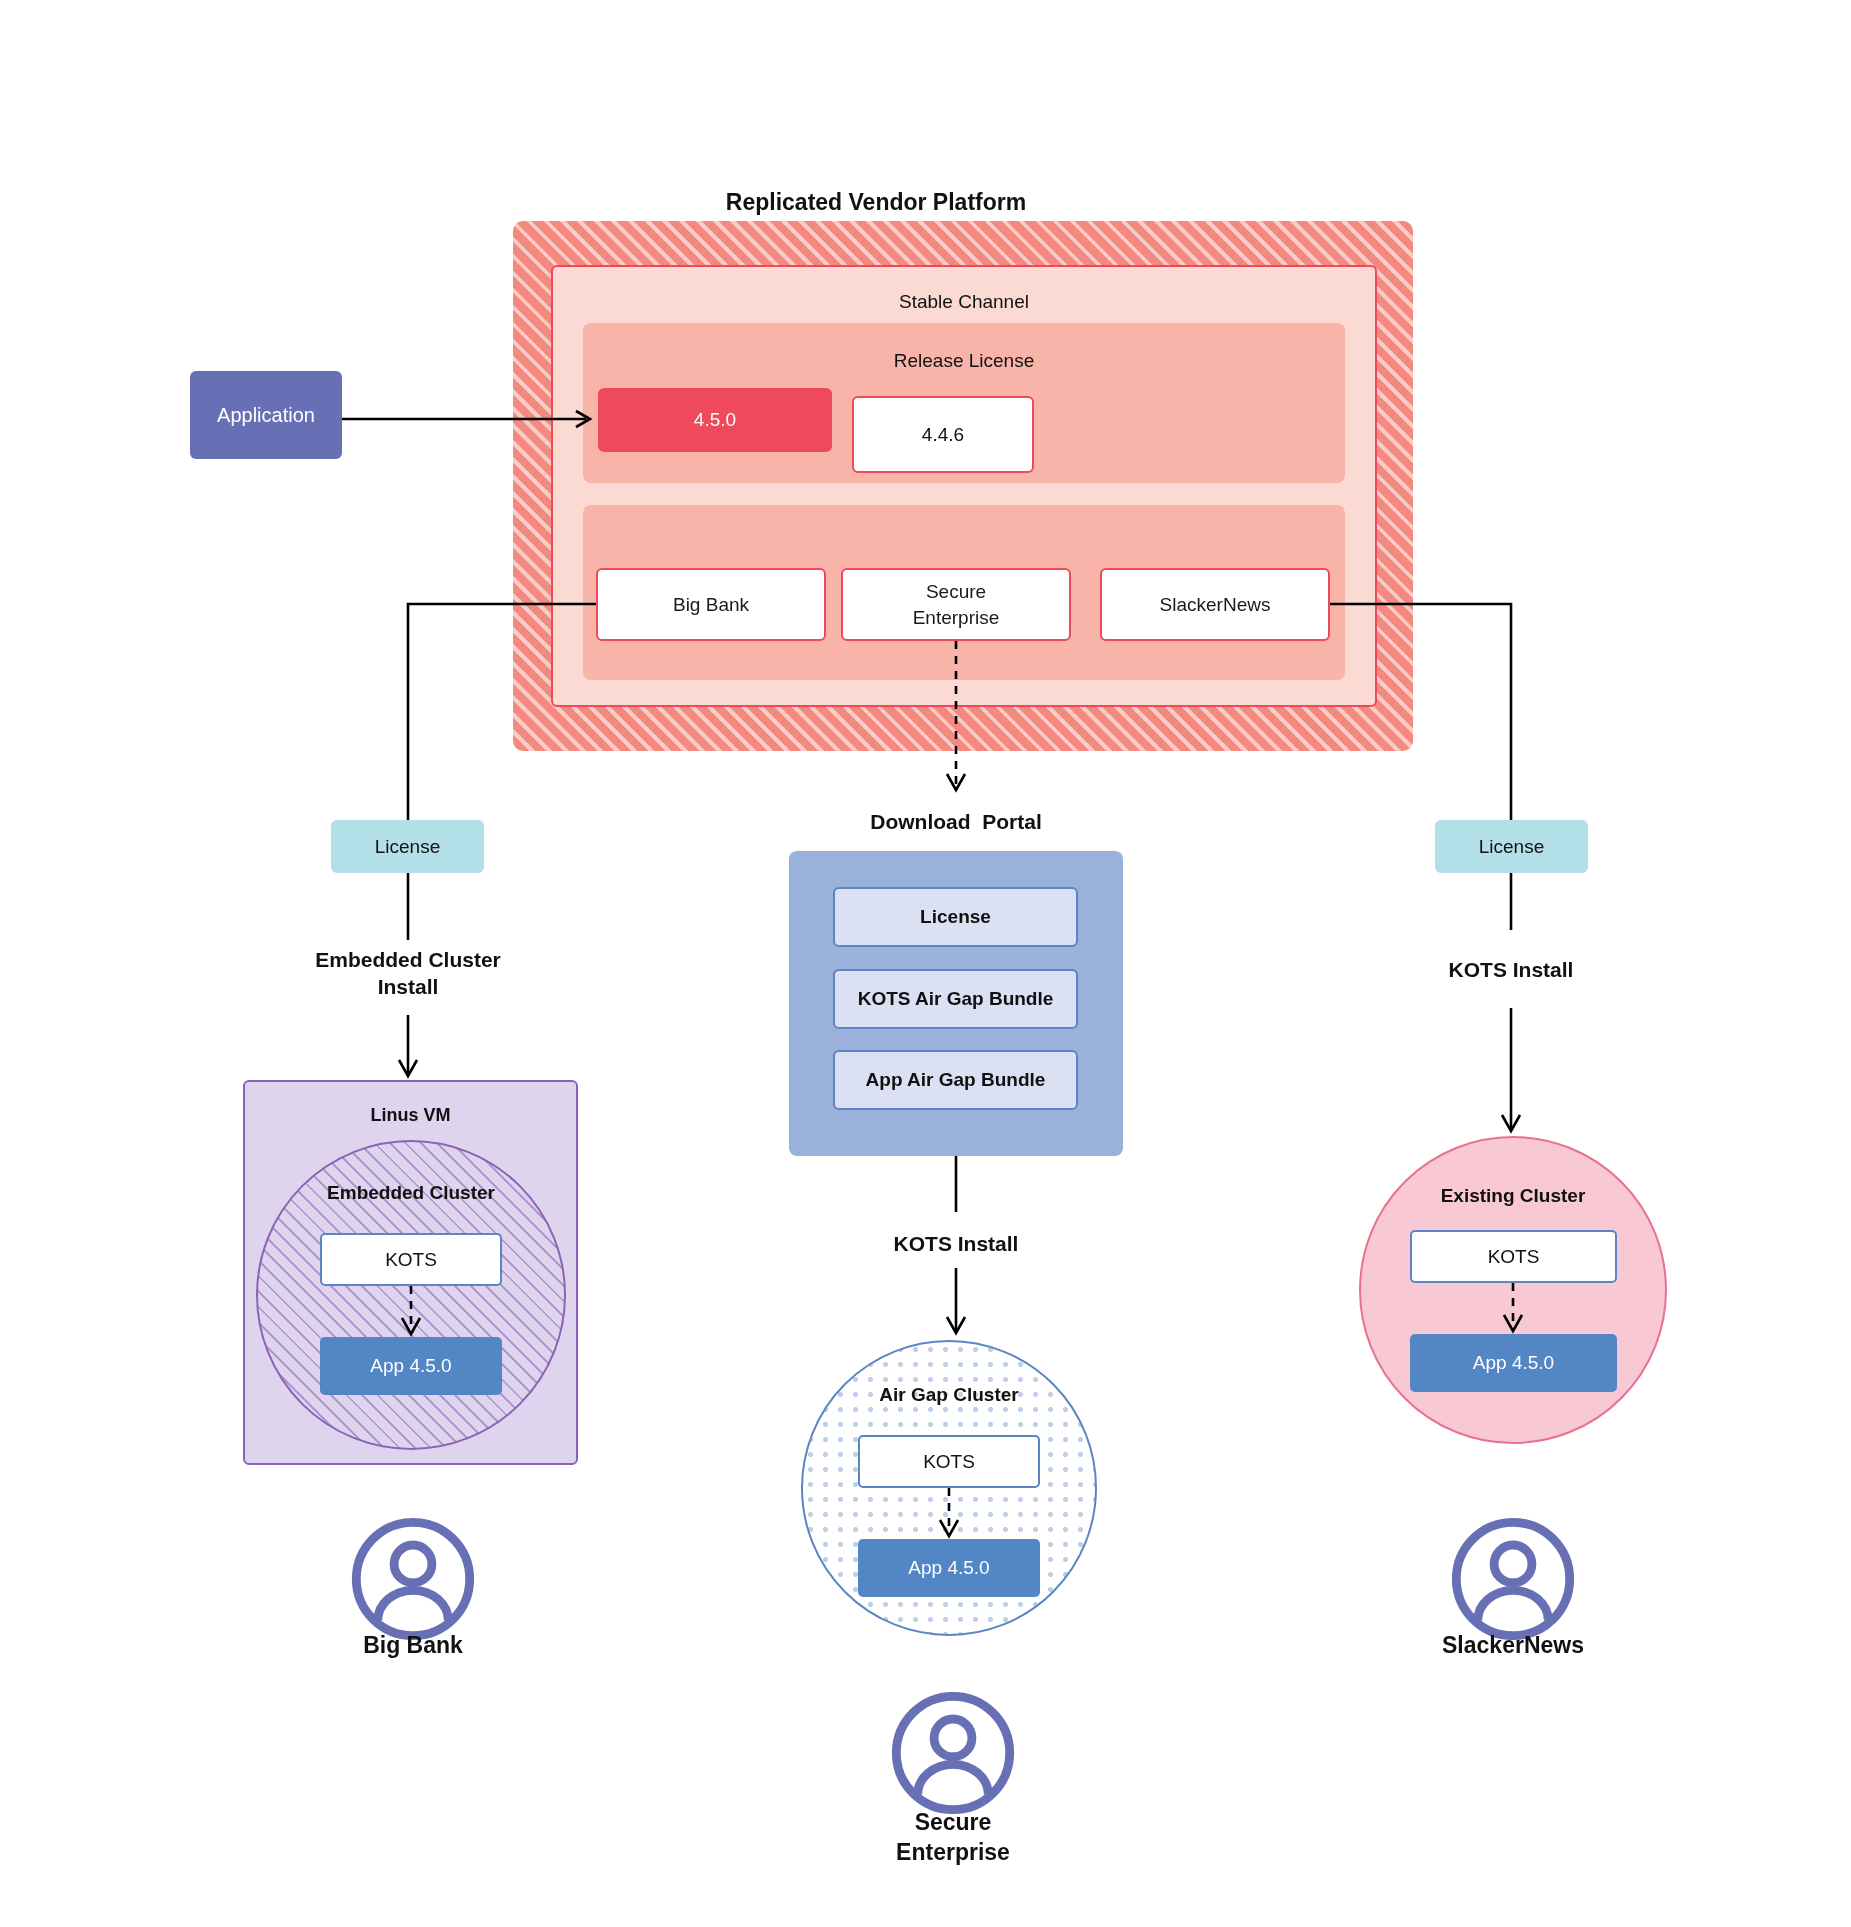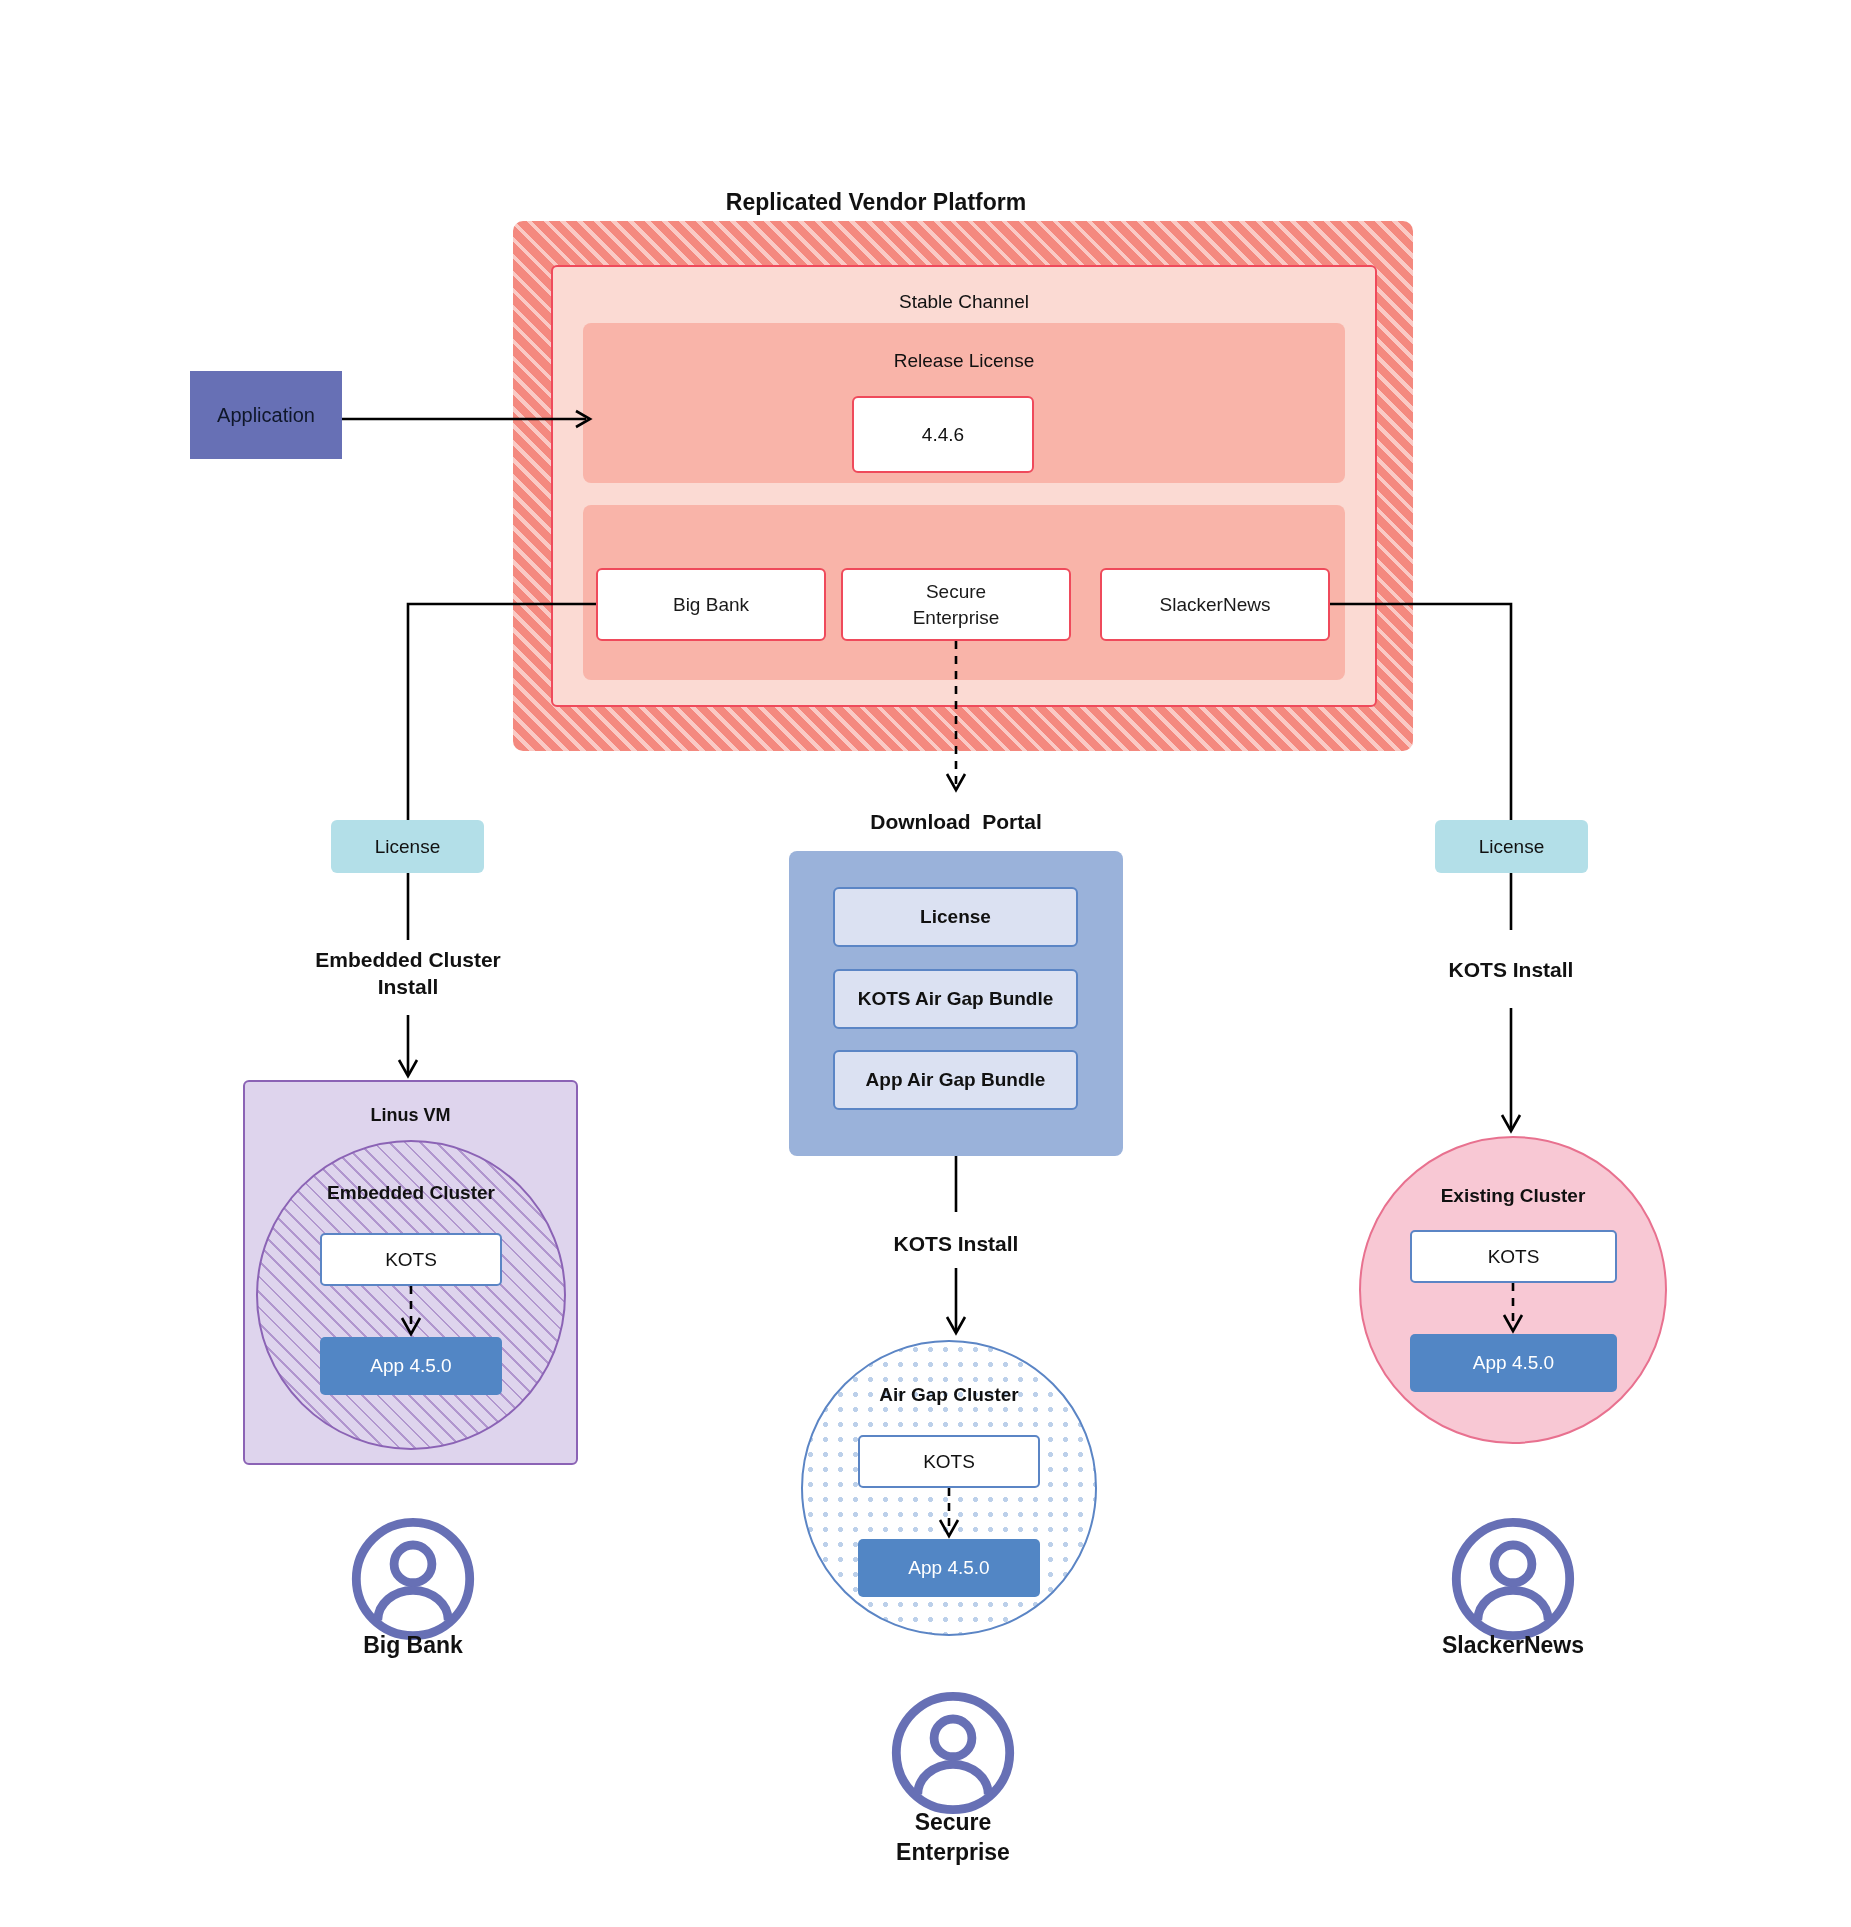--- a/index.html
+++ b/index.html
@@ -74,22 +74,22 @@
     justify-content: center;
     text-align: center;
     font-size: 19px;
     line-height: 1.35;
     white-space: pre-line;
   }
 
   
   .app-box {
     background: #6770b5;
-    color: #0f172a;
-    border-radius: 0;
+    color: #ffffff;
+    border-radius: 6px;
     display: flex;
     align-items: center;
     justify-content: center;
     font-size: 20px;
   }
 
   
   .license-box {
     background: #b3dfe8;
     border-radius: 6px;
@@ -181,20 +181,21 @@
   <div class="label title-lg" style="left:626px; top:155px; width:500px;margin-top:33px;">Replicated Vendor Platform</div>
 
   <div class="abs hatch-panel" style="left:513px; top:221px; width:900px; height:530px;"></div>
 
   <div class="abs channel-panel" style="left:551px; top:265px; width:826px; height:442px;"></div>
   <div class="label txt-reg" style="left:551px; top:290px; width:826px;">Stable Channel</div>
 
   <div class="abs subpanel" style="left:583px; top:323px; width:762px; height:160px;"></div>
   <div class="label txt-reg" style="left:583px; top:349px; width:762px;">Release License</div>
 
+  <div class="abs rel-box current" style="left:598px; top:388px; width:234px; height:64px;">4.5.0</div>
   <div class="abs rel-box old" style="left:852px; top:396px; width:182px; height:77px;text-align:center;">4.4.6</div>
 
   <div class="abs subpanel" style="left:583px; top:505px; width:762px; height:175px;"></div>
 
   <div class="abs cust-box" style="left:596px; top:568px; width:230px; height:73px;">Big Bank</div>
   <div class="abs cust-box" style="left:841px; top:568px; width:230px; height:73px;">Secure
 Enterprise</div>
   <div class="abs cust-box" style="left:1100px; top:568px; width:230px; height:73px;">SlackerNews</div>
 
   <div class="abs app-box" style="left:190px; top:371px; width:152px; height:88px;">Application</div>

